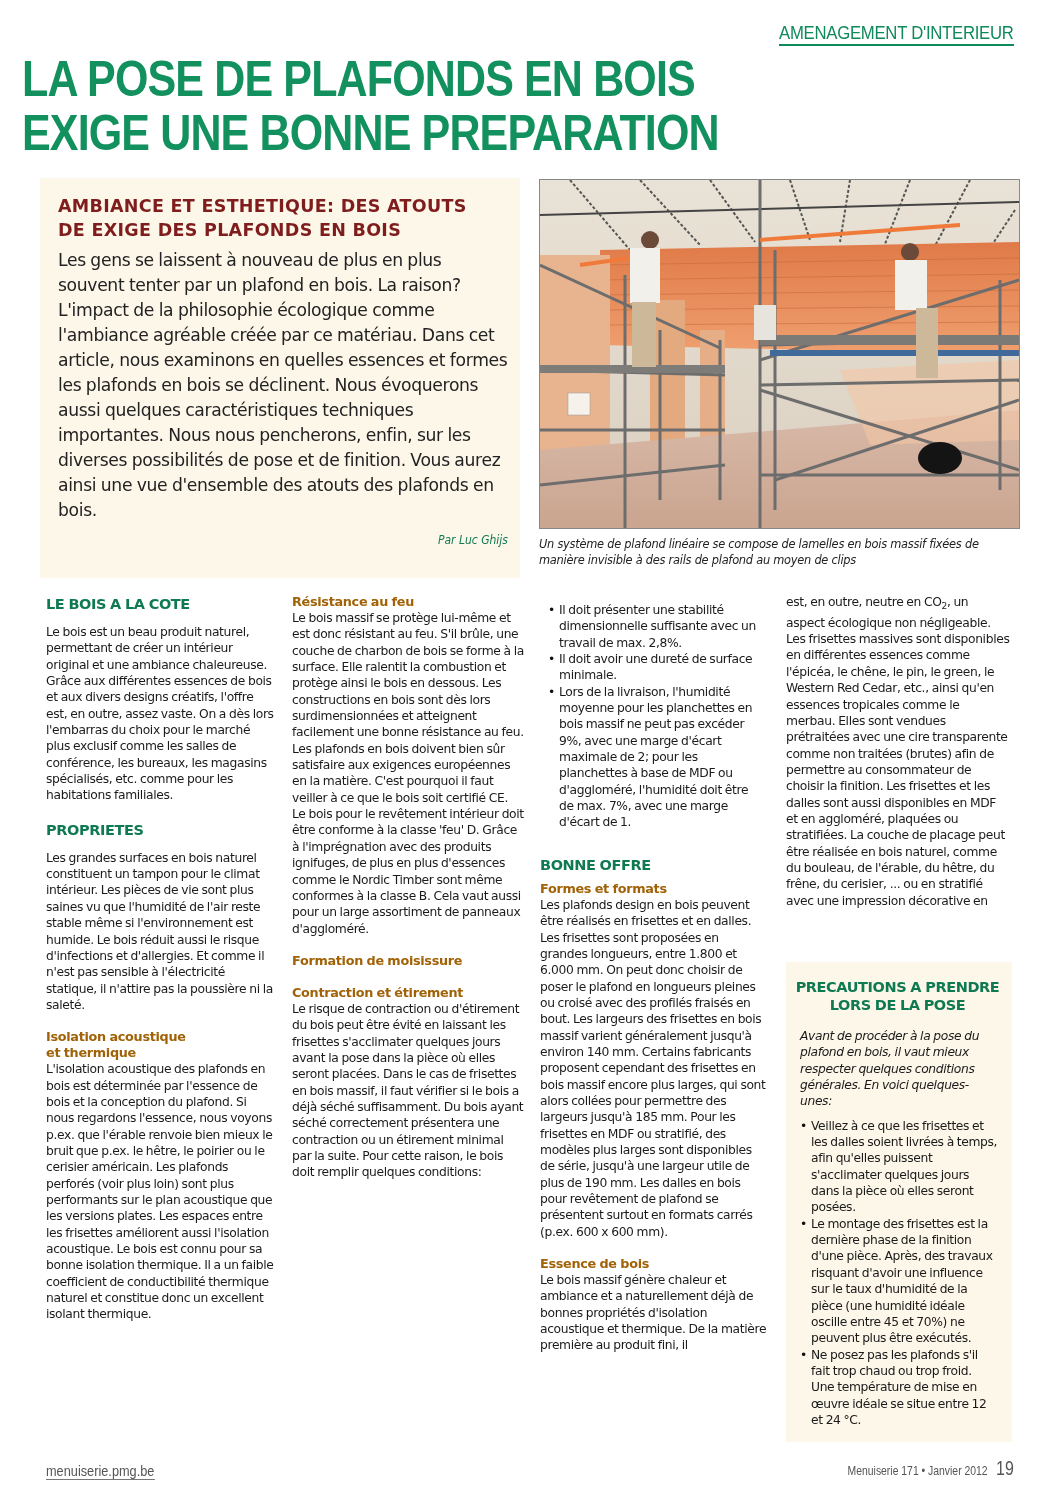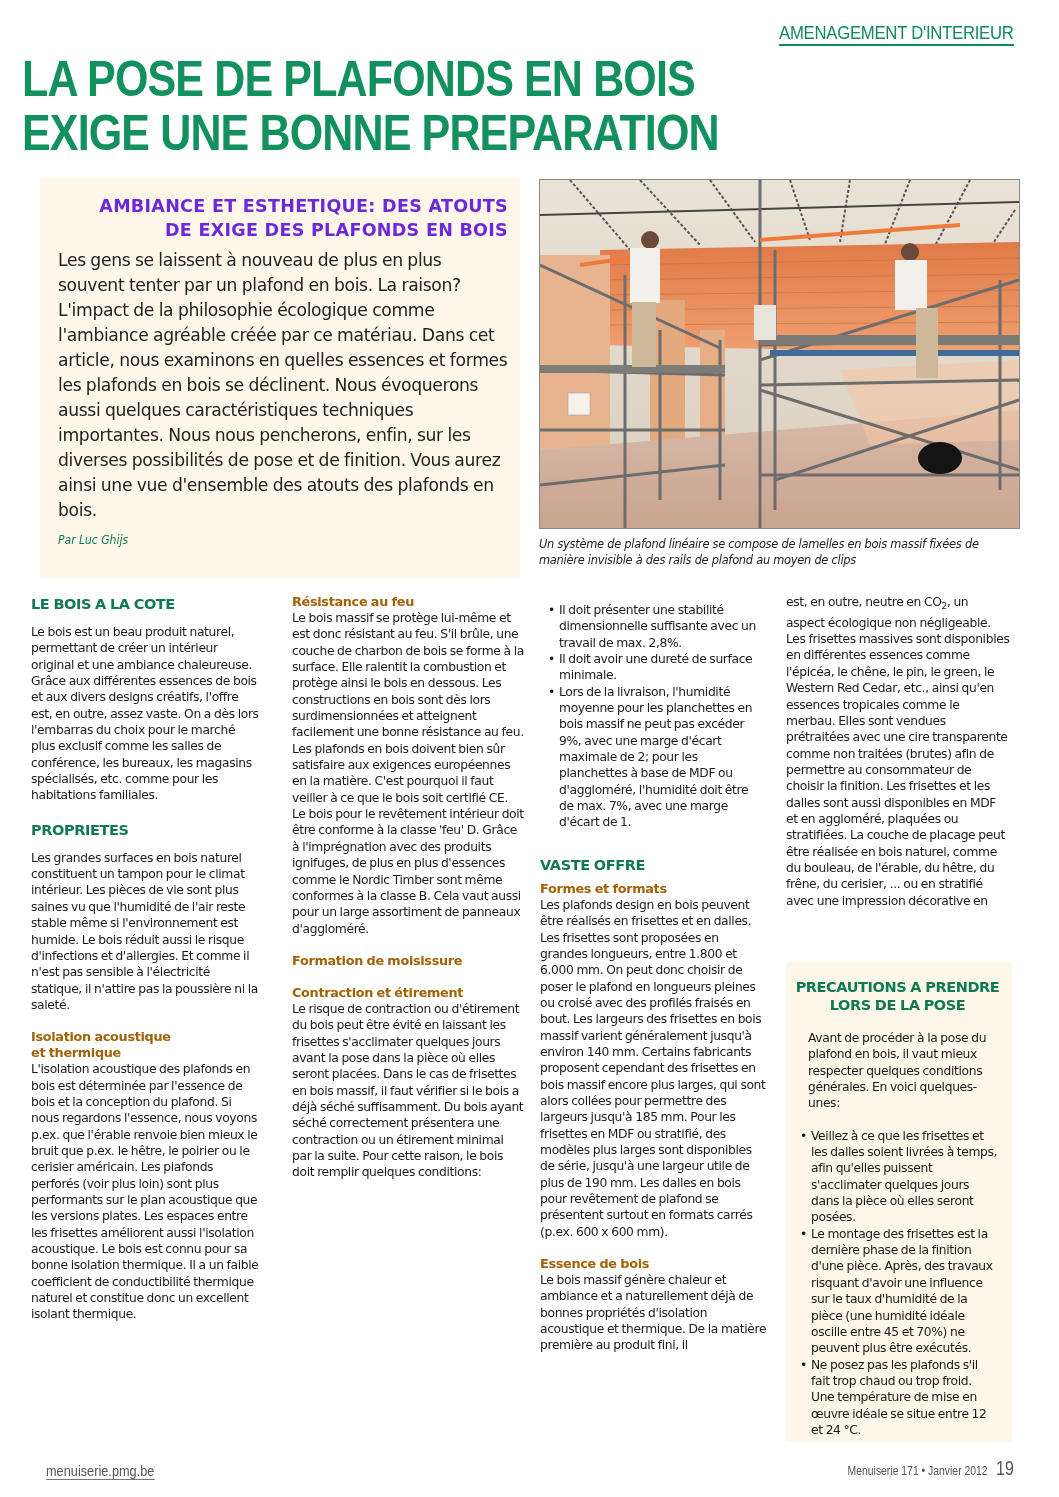--- a/index.html
+++ b/index.html
@@ -2,41 +2,41 @@
 <html><head>
 <meta charset="utf-8">
 <style>
   html, body { margin:0; padding:0; background:#ffffff; }
   body { width:1059px; height:1497px; position:relative; overflow:hidden; font-family:"DejaVu Sans", sans-serif; color:#1a1a1a; }
   .rubric { position:absolute; right:45px; top:22px; font-family:"Liberation Sans Narrow","Liberation Sans", sans-serif; font-size:19px; color:#0f8a5a; letter-spacing:-0.3px; transform:scaleX(0.88); transform-origin:right top; }
   .rubric span { border-bottom:2px solid #0f8a5a; padding-bottom:1px; }
   .title { position:absolute; left:22px; top:52px; width:1000px; font-family:"Liberation Sans", sans-serif; font-weight:bold; color:#12905e; font-size:50px; line-height:54px; letter-spacing:-1px; transform:scaleX(0.86); transform-origin:left top; }
   .title div { white-space:nowrap; }
   .intro-box { position:absolute; left:40px; top:178px; width:480px; height:400px; background:#fdf7ea; box-sizing:border-box; padding:16px 12px 0 18px; }
-  .intro-box h2 { margin:0 0 6px 0; text-align:right; font-family:"DejaVu Sans", sans-serif; font-weight:bold; color:#6d28d9; font-size:17.5px; line-height:24px; letter-spacing:0.3px; }
+  .intro-box h2 { margin:0 0 6px 0; text-align:left; font-family:"DejaVu Sans", sans-serif; font-weight:bold; color:#7f1d1d; font-size:17.5px; line-height:24px; letter-spacing:0.3px; }
   .intro-text { font-family:"DejaVu Sans", sans-serif; font-size:17.2px; line-height:25px; color:#222; margin:0; letter-spacing:-0.35px; word-spacing:-0.5px; }
-  .byline { font-style:italic; color:#0f7a52; font-size:12px; margin-top:10px; font-family:"DejaVu Sans Condensed","DejaVu Sans", sans-serif; }
+  .byline { font-style:italic; color:#0f7a52; font-size:12px; margin-top:10px; font-family:"DejaVu Sans Condensed","DejaVu Sans", sans-serif;text-align:right; }
   .photo { position:absolute; left:539px; top:179px; width:479px; height:348px; border:1px solid #888; overflow:hidden; }
   .caption { position:absolute; left:539px; top:536px; width:485px; font-style:italic; font-size:11.4px; line-height:16px; color:#222; letter-spacing:-0.25px; }
   .col { position:absolute; top:594px; font-family:"DejaVu Sans", sans-serif; font-size:12.3px; line-height:16.35px; color:#1b1b1b; letter-spacing:-0.35px; word-spacing:-0.6px; }
   .col p { margin:0; }
   .col h3 { margin:0; color:#0f7a52; font-size:14.5px; font-weight:bold; line-height:20px; letter-spacing:-0.4px; }
   .col h4 { margin:0; color:#a16207; font-size:12.8px; font-weight:bold; line-height:16px; letter-spacing:-0.3px; }
   .gap { height:16px; }
   .gap-s { height:10px; }
-  .c1 { left:31px; width:228px; }
+  .c1 { left:46px; width:228px; }
   .c2 { left:292px; width:232px; }
   .c3 { left:540px; width:228px; }
   .c4 { left:786px; width:224px; }
   ul.bul { list-style:none; margin:8px; padding:0; }
   ul.bul li { position:relative; padding-left:11px; }
   ul.bul li::before { content:"\2022"; position:absolute; left:0; top:0; color:#111; }
   .prec-box { position:absolute; left:786px; top:962px; width:226px; height:480px; background:#fdf7ea; box-sizing:border-box; padding:16px 6px 0 6px; font-size:12.3px; line-height:16.35px; letter-spacing:-0.35px; word-spacing:-0.6px; }
   .prec-box h3 { margin:0 3px 14px 0; text-align:center; color:#0f7a52; font-size:14.5px; font-weight:bold; line-height:18px; letter-spacing:-0.4px; }
-  .prec-box p { margin:16px; }
+  .prec-box p { margin:8px;font-style:italic; }
   .footer-left { position:absolute; left:46px; top:1462px; font-family:"Liberation Sans Narrow","Liberation Sans", sans-serif; font-size:15px; color:#555; transform:scaleX(0.85); transform-origin:left top; border-bottom:1px solid #777; }
   .footer-right { position:absolute; right:45px; top:1457px; font-family:"Liberation Sans Narrow","Liberation Sans", sans-serif; color:#555; transform:scaleX(0.8); transform-origin:right top; white-space:nowrap; }
   .footer-right .meta { font-size:13px; }
   .footer-right .num { font-size:20px; margin-left:6px; }
 </style>
 </head>
 <body>
 
 <div class="rubric"><span>AMENAGEMENT D'INTERIEUR</span></div>
 
@@ -155,21 +155,21 @@
   <p>Le risque de contraction ou d'étirement du bois peut être évité en laissant les frisettes s'acclimater quelques jours avant la pose dans la pièce où elles seront placées. Dans le cas de frisettes en bois massif, il faut vérifier si le bois a déjà séché suffisamment. Du bois ayant séché correctement présentera une contraction ou un étirement minimal par la suite. Pour cette raison, le bois doit remplir quelques conditions:</p>
 </div>
 
 <div class="col c3">
   <ul class="bul">
     <li>Il doit présenter une stabilité dimensionnelle suffisante avec un travail de max. 2,8%.</li>
     <li>Il doit avoir une dureté de surface minimale.</li>
     <li>Lors de la livraison, l'humidité moyenne pour les planchettes en bois massif ne peut pas excéder 9%, avec une marge d'écart maximale de 2; pour les planchettes à base de MDF ou d'aggloméré, l'humidité doit être de max. 7%, avec une marge d'écart de 1.</li>
   </ul>
   <div class="gap"></div>
-  <h3>VASTE OFFRE</h3>
+  <h3>BONNE OFFRE</h3>
   <div style="height:6px"></div>
   <h4>Formes et formats</h4>
   <p>Les plafonds design en bois peuvent être réalisés en frisettes et en dalles. Les frisettes sont proposées en grandes longueurs, entre 1.800 et 6.000 mm. On peut donc choisir de poser le plafond en longueurs pleines ou croisé avec des profilés fraisés en bout. Les largeurs des frisettes en bois massif varient généralement jusqu'à environ 140 mm. Certains fabricants proposent cependant des frisettes en bois massif encore plus larges, qui sont alors collées pour permettre des largeurs jusqu'à 185 mm. Pour les frisettes en MDF ou stratifié, des modèles plus larges sont disponibles de série, jusqu'à une largeur utile de plus de 190 mm. Les dalles en bois pour revêtement de plafond se présentent surtout en formats carrés (p.ex. 600 x 600 mm).</p>
   <div class="gap"></div>
   <h4>Essence de bois</h4>
   <p>Le bois massif génère chaleur et ambiance et a naturellement déjà de bonnes propriétés d'isolation acoustique et thermique. De la matière première au produit fini, il</p>
 </div>
 
 <div class="col c4">
   <p><span>est, en outre, neutre en CO</span><sub style="font-size:9px">2</sub><span>, un aspect écologique non négligeable. Les frisettes massives sont disponibles en différentes essences comme l'épicéa, le chêne, le pin, le green, le Western Red Cedar, etc., ainsi qu'en essences tropicales comme le merbau. Elles sont vendues prétraitées avec une cire transparente comme non traitées (brutes) afin de permettre au consommateur de choisir la finition. Les frisettes et les dalles sont aussi disponibles en MDF et en aggloméré, plaquées ou stratifiées. La couche de placage peut être réalisée en bois naturel, comme du bouleau, de l'érable, du hêtre, du frêne, du cerisier, ... ou en stratifié avec une impression décorative en</span></p>

